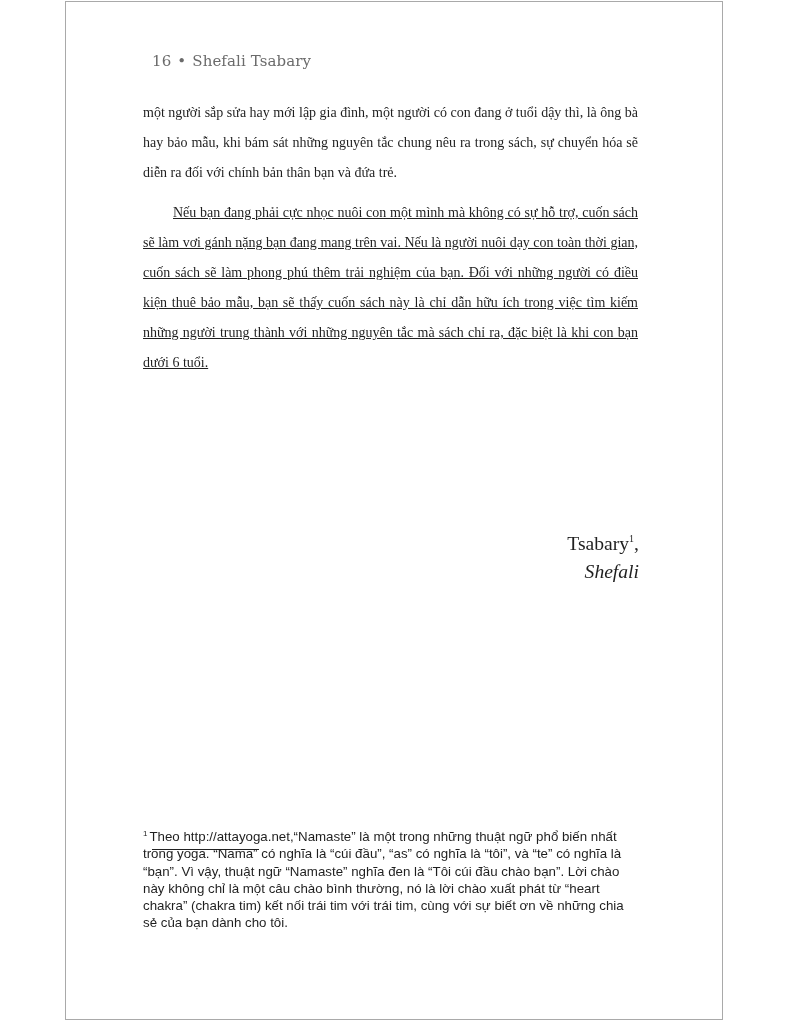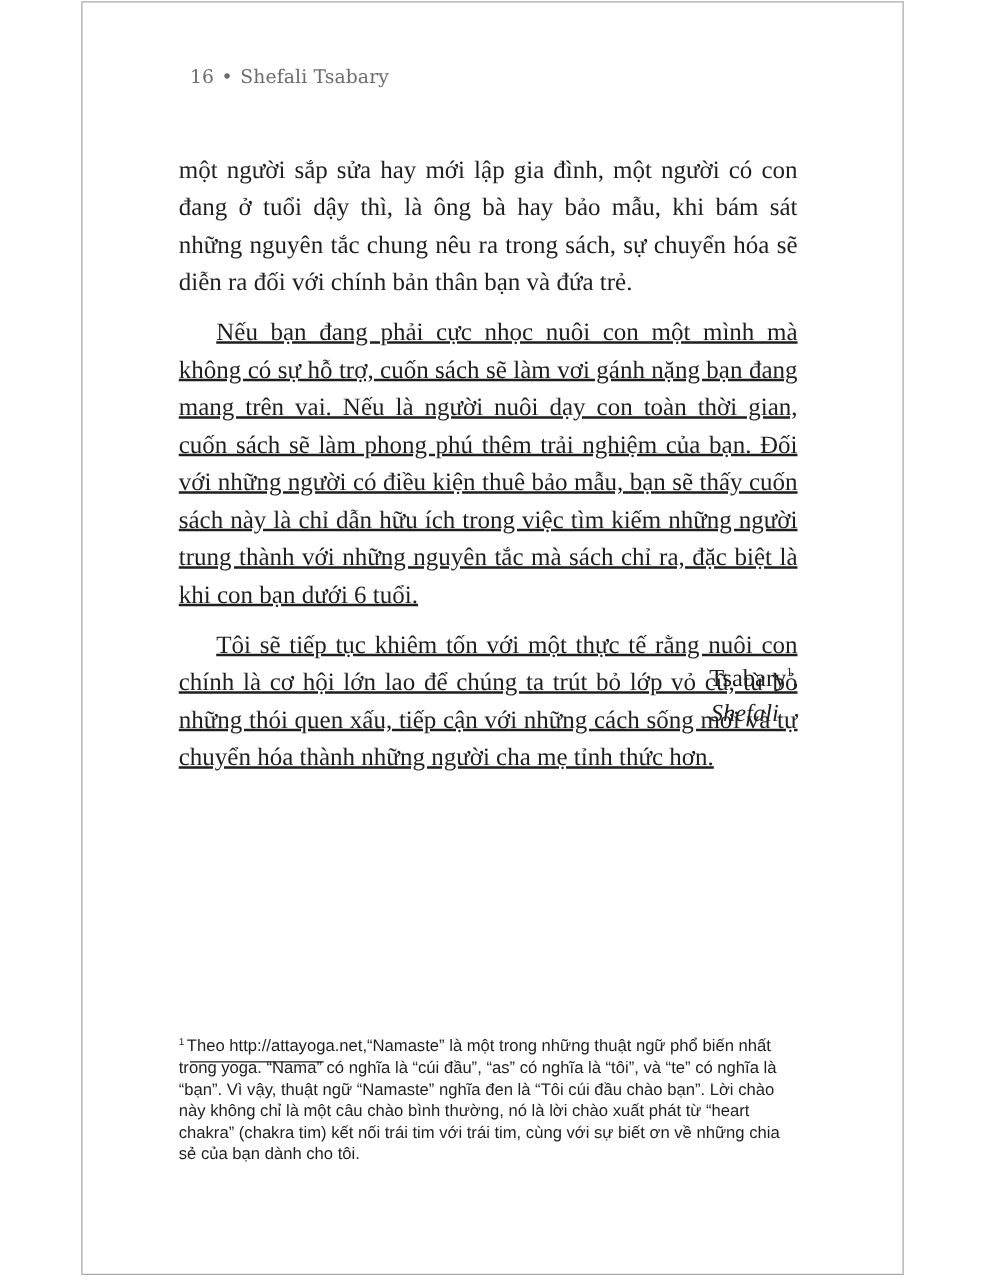--- a/index.html
+++ b/index.html
@@ -35,25 +35,24 @@
     }
     .running-header .sep {
       margin: 0 6px;
     }
     .body-text {
       position: absolute;
       left: 143px;
       top: 98px;
       width: 495px;
       font-family: "Liberation Serif", serif;
-      font-size: 20px;
+      font-size: 14px;
       line-height: 30px;
       color: #1f1f1f;
       text-align: justify;
-      margin-top: 23px;
     }
     .body-text p {
       margin: 0 0 10px 0;
     }
     .body-text p.indent {
       text-indent: 30px;
       text-decoration: underline;
     }
     .signoff {
       position: absolute;
@@ -65,21 +64,21 @@
       line-height: 28px;
       color: #1f1f1f;
     }
     .signoff sup {
       font-size: 10px;
       vertical-align: 8px;
       line-height: 0;
     }
     .signoff .author {
       font-style: italic;
-      margin-right: 16px;
+      margin-right: 0px;
     }
     .footnote-rule {
       position: absolute;
       left: 152px;
       top: 849px;
       width: 107px;
       height: 0;
       border-top: 1.5px solid #222;
     }
     .footnote {
@@ -105,21 +104,20 @@
 
 <div class="page"></div>
 
 <div class="running-header">
   <span>16</span><span class="sep">•</span><span>Shefali Tsabary</span>
 </div>
 
 <div class="body-text">
   <p>một người sắp sửa hay mới lập gia đình, một người có con đang ở tuổi dậy thì, là ông bà hay bảo mẫu, khi bám sát những nguyên tắc chung nêu ra trong sách, sự chuyển hóa sẽ diễn ra đối với chính bản thân bạn và đứa trẻ.</p>
   <p class="indent">Nếu bạn đang phải cực nhọc nuôi con một mình mà không có sự hỗ trợ, cuốn sách sẽ làm vơi gánh nặng bạn đang mang trên vai. Nếu là người nuôi dạy con toàn thời gian, cuốn sách sẽ làm phong phú thêm trải nghiệm của bạn. Đối với những người có điều kiện thuê bảo mẫu, bạn sẽ thấy cuốn sách này là chỉ dẫn hữu ích trong việc tìm kiếm những người trung thành với những nguyên tắc mà sách chỉ ra, đặc biệt là khi con bạn dưới 6 tuổi.</p>
-  <p class="indent">Tôi sẽ tiếp tục khiêm tốn với một thực tế rằng nuôi con chính là cơ hội lớn lao để chúng ta trút bỏ lớp vỏ cũ, từ bỏ những thói quen xấu, tiếp cận với những cách sống mới và tự chuyển hóa thành những người cha mẹ tỉnh thức hơn.</p>
 </div>
 
 <div class="signoff">
   <div><span>Tsabary</span><sup>1</sup><span>,</span></div>
   <div class="author">Shefali</div>
 </div>
 
 <div class="footnote-rule"></div>
 
 <div class="footnote">

